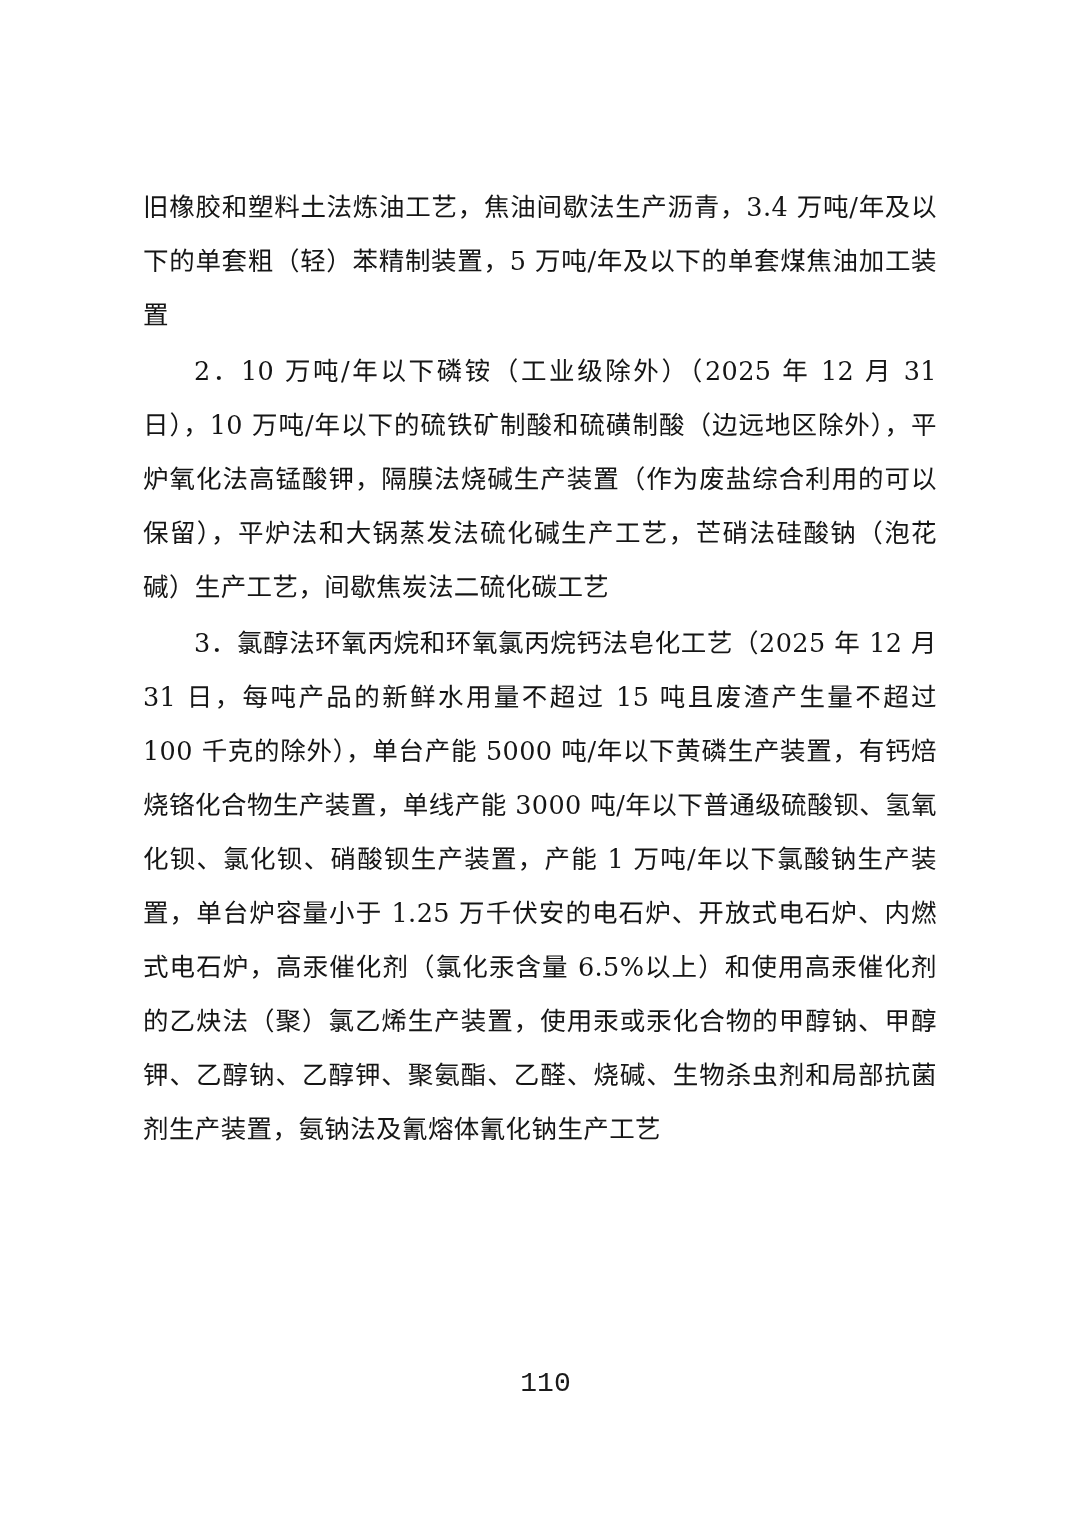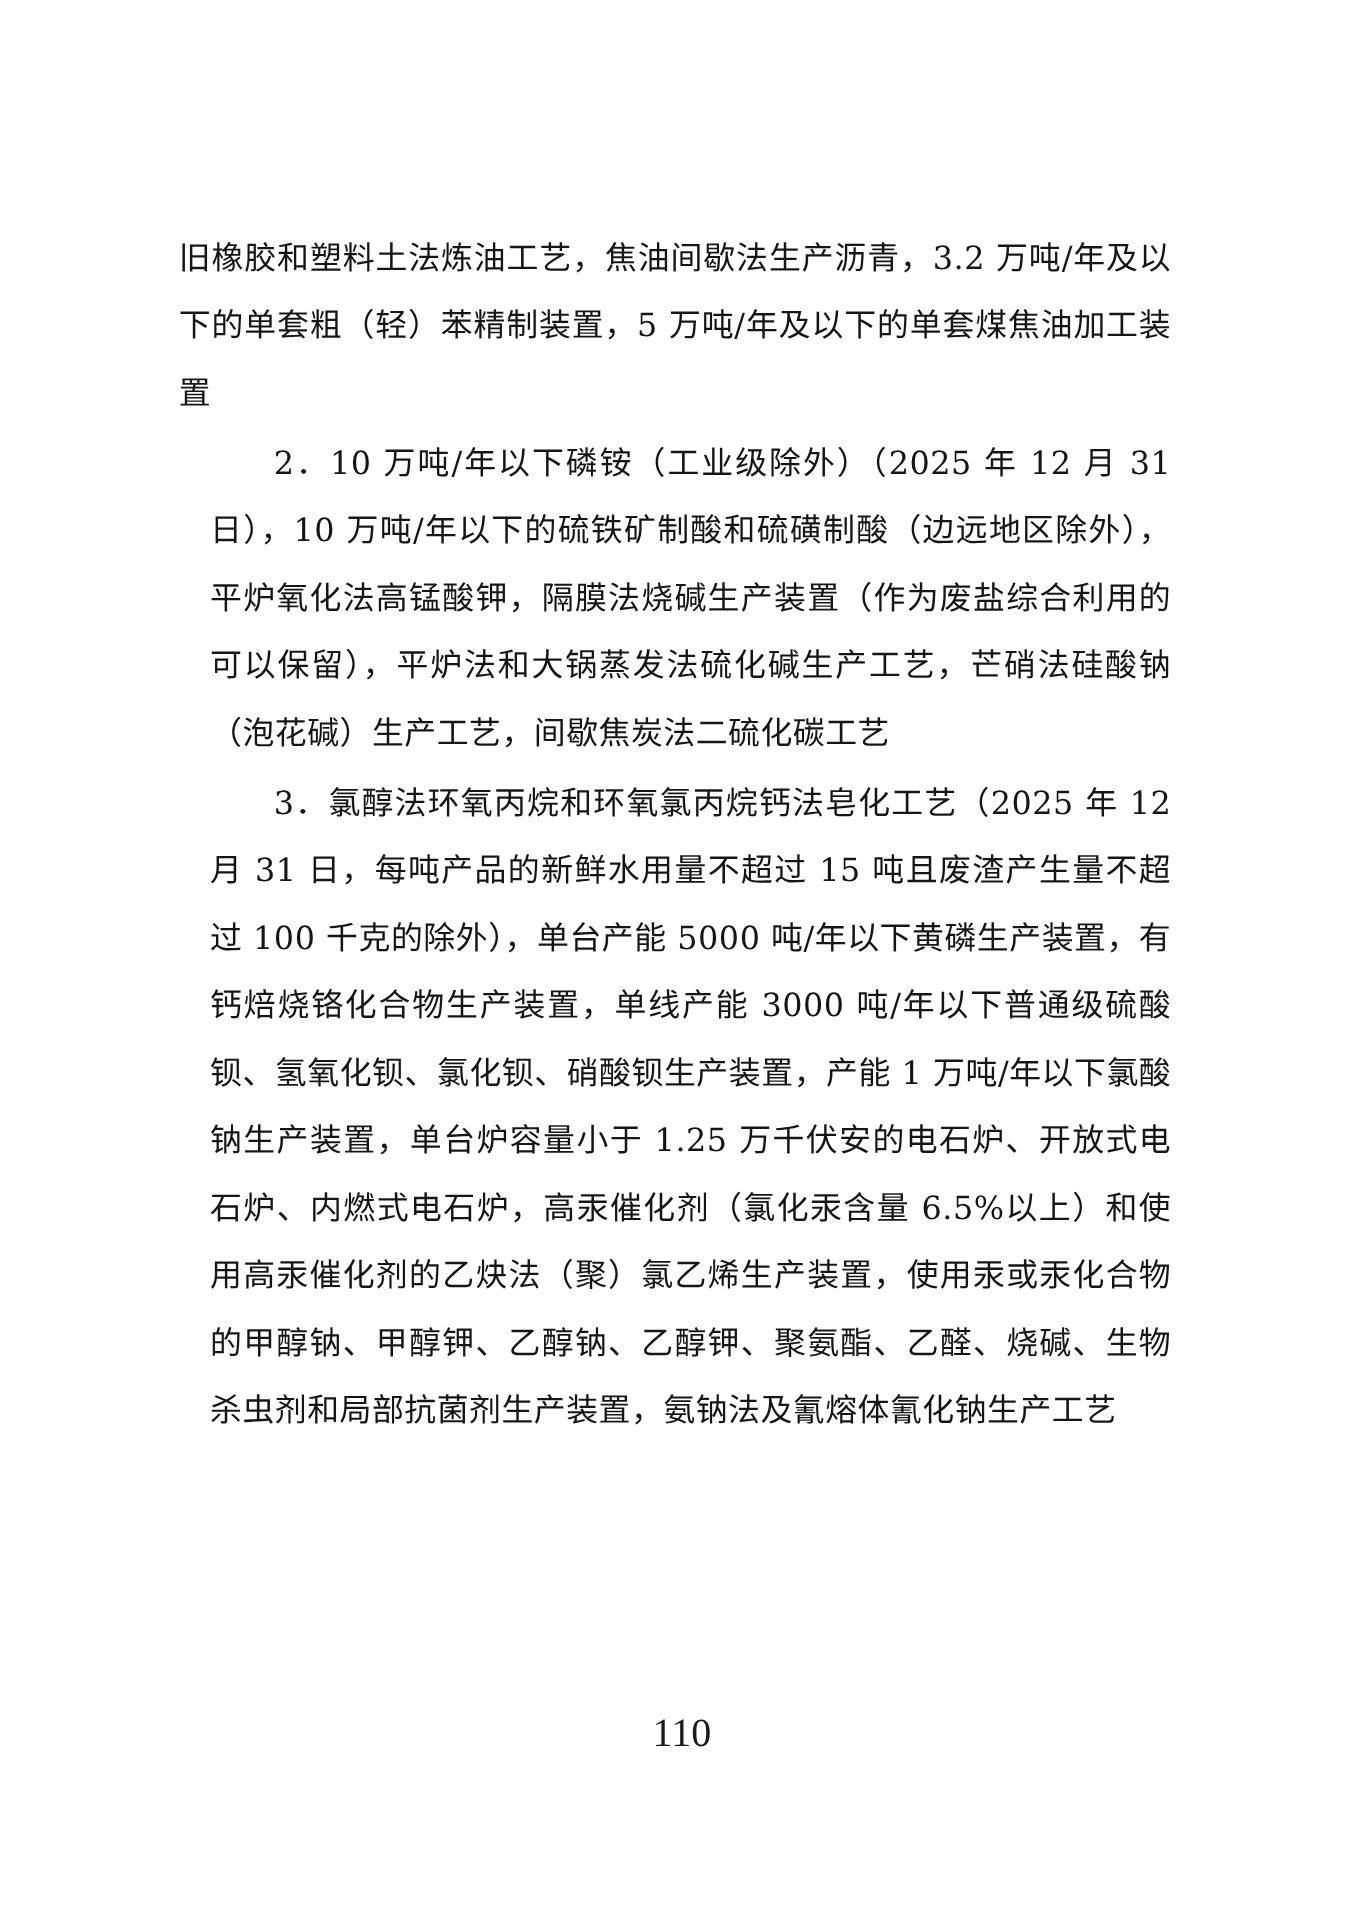--- a/index.html
+++ b/index.html
@@ -37,37 +37,36 @@
     text-justify: inter-ideograph;
     margin: 0 0 0 0;
     color: #151515;
     font-weight: 400;
   }
   .para + .para {
     margin-top: 2px;
   }
   .indent {
     text-indent: 51px;
-    margin-left: 25px;
   }
   .page-number {
     position: absolute;
     left: 0;
     right: 0;
     top: 1368px;
     text-align: center;
-    font-size: 32px;
+    font-size: 28px;
     color: #1a1a1a;
-    font-family: Liberation Serif, serif;
+    font-family: Liberation Mono, monospace;
     padding-left: 11px;
   }
 </style>
 </head>
 <body>
 
 <div class="page">
   <div class="content">
-    <p class="para">旧橡胶和塑料土法炼油工艺，焦油间歇法生产沥青，3.2 万吨/年及以下的单套粗（轻）苯精制装置，5 万吨/年及以下的单套煤焦油加工装置</p>
+    <p class="para">旧橡胶和塑料土法炼油工艺，焦油间歇法生产沥青，3.4 万吨/年及以下的单套粗（轻）苯精制装置，5 万吨/年及以下的单套煤焦油加工装置</p>
     <p class="para indent">2．10 万吨/年以下磷铵（工业级除外）（2025 年 12 月 31 日），10 万吨/年以下的硫铁矿制酸和硫磺制酸（边远地区除外），平炉氧化法高锰酸钾，隔膜法烧碱生产装置（作为废盐综合利用的可以保留），平炉法和大锅蒸发法硫化碱生产工艺，芒硝法硅酸钠（泡花碱）生产工艺，间歇焦炭法二硫化碳工艺</p>
     <p class="para indent">3．氯醇法环氧丙烷和环氧氯丙烷钙法皂化工艺（2025 年 12 月 31 日，每吨产品的新鲜水用量不超过 15 吨且废渣产生量不超过 100 千克的除外），单台产能 5000 吨/年以下黄磷生产装置，有钙焙烧铬化合物生产装置，单线产能 3000 吨/年以下普通级硫酸钡、氢氧化钡、氯化钡、硝酸钡生产装置，产能 1 万吨/年以下氯酸钠生产装置，单台炉容量小于 1.25 万千伏安的电石炉、开放式电石炉、内燃式电石炉，高汞催化剂（氯化汞含量 6.5%以上）和使用高汞催化剂的乙炔法（聚）氯乙烯生产装置，使用汞或汞化合物的甲醇钠、甲醇钾、乙醇钠、乙醇钾、聚氨酯、乙醛、烧碱、生物杀虫剂和局部抗菌剂生产装置，氨钠法及氰熔体氰化钠生产工艺</p>
   </div>
   <div class="page-number">110</div>
 </div>
 
 </body></html>

